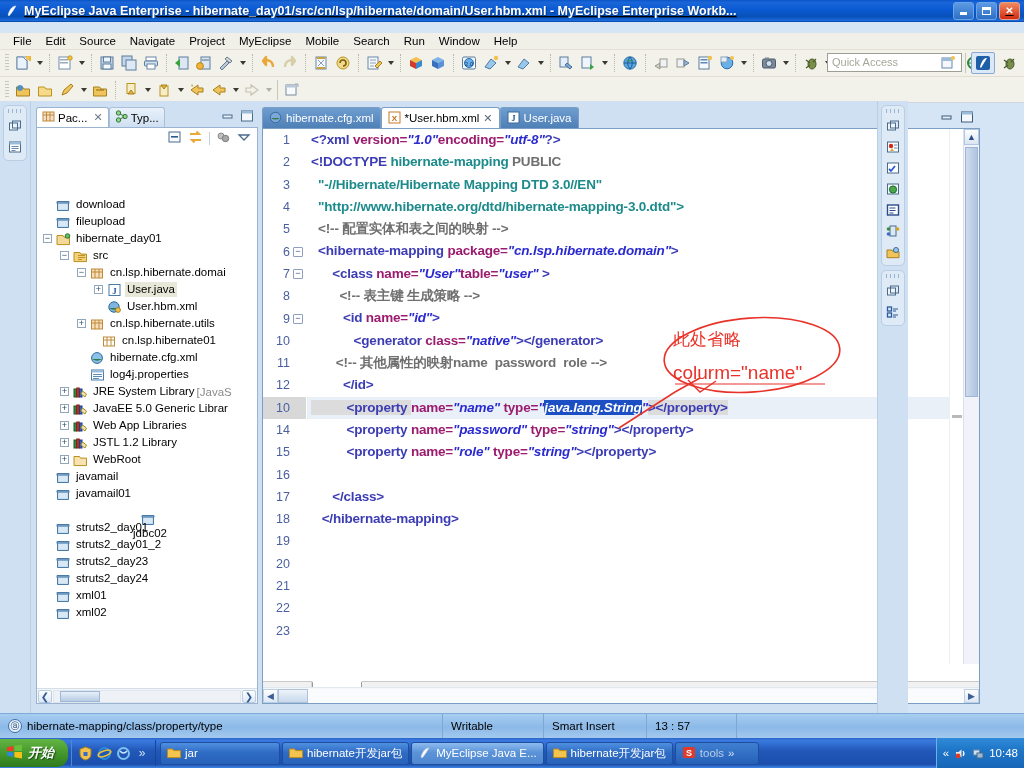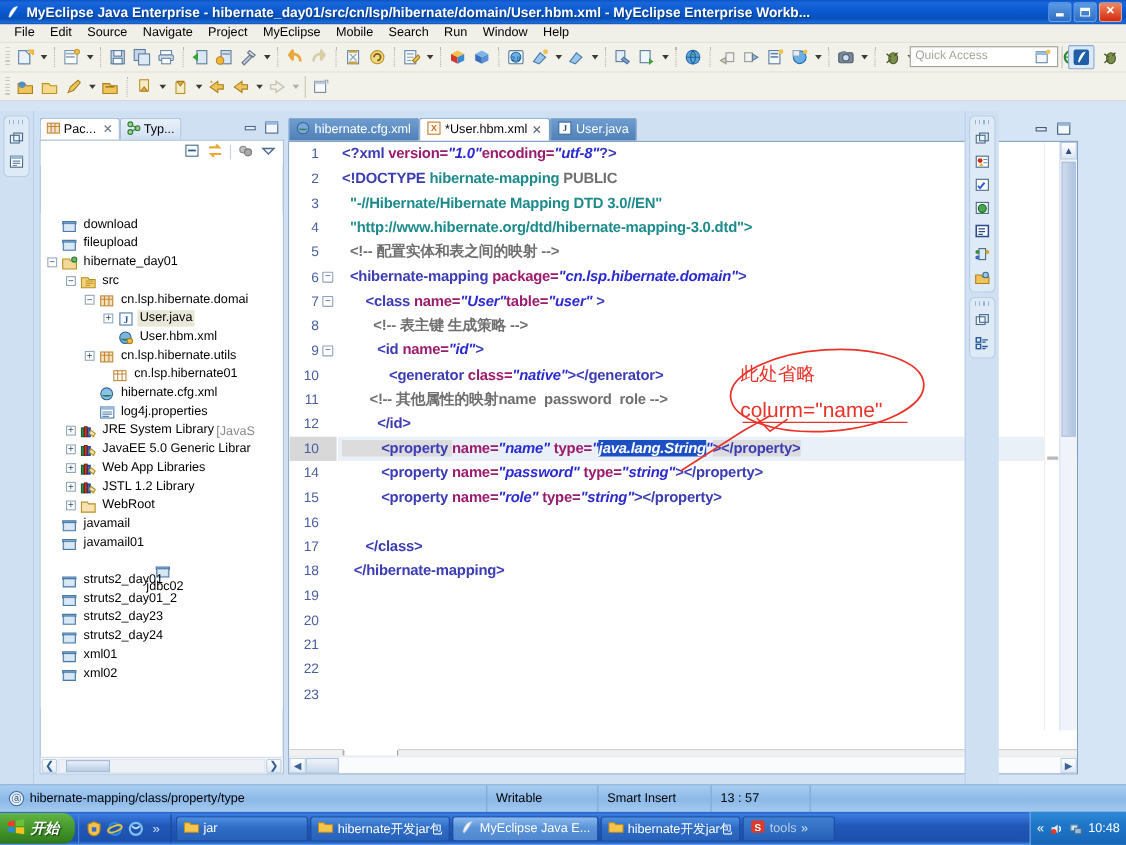--- a/index.html
+++ b/index.html
@@ -10,20 +10,21 @@
     background:#d6e5f5;
     -webkit-font-smoothing: none;
   }
   
   #titlebar{
     height:22px;
     background:linear-gradient(180deg,#0a56c8 0%,#1a66d8 12%,#0b5ad3 45%,#0851b9 80%,#1d6ee0 100%);
     display:flex; align-items:center; padding:0 2px 0 4px;
     border-bottom:1px solid #0a4eb0;
     position:relative;
+    text-decoration:underline;
   }
   #titlebar .tb-icon{
     width:16px;height:16px;margin-right:4px;flex:0 0 auto;
     display:flex;align-items:center;justify-content:center;
     color:#ffffff;font-style:italic;font-weight:bold;font-size:12px;
     font-family:"Liberation Serif",serif;
   }
   #titlebar .tb-text{
     color:#fff;font-weight:bold;font-size:12.5px;
     font-family:"Liberation Sans",sans-serif;
@@ -41,20 +42,21 @@
   .win-btn.close{background:linear-gradient(180deg,#f08a60,#d22b11);border-color:#e8a28a;}
   .win-btn .glyph{display:block;}
   .win-btn.min .glyph{width:7px;height:3px;background:#fff;margin-top:6px;}
   .win-btn.max .glyph{width:9px;height:8px;border:1px solid #fff;border-top-width:3px;}
 
   
   #menubar{
     height:17px;background:#f0efe8;display:flex;align-items:center;
     padding-left:6px;border-bottom:1px solid #e3e1d6;
     font-size:11.5px;
+    margin-top:11px;
   }
   #menubar .mi{padding:0 7px;color:#000;line-height:16px;cursor:default;white-space:nowrap;
     font-family:"Liberation Sans",sans-serif;}
 
   
   .toolbar{
     height:27px;background:#f2f1ea;display:flex;align-items:center;
     padding-left:4px;border-bottom:1px solid #e0ded2;position:relative;
   }
   .toolbar.row2{height:26px;border-bottom:1px solid #cfd6e0;}

